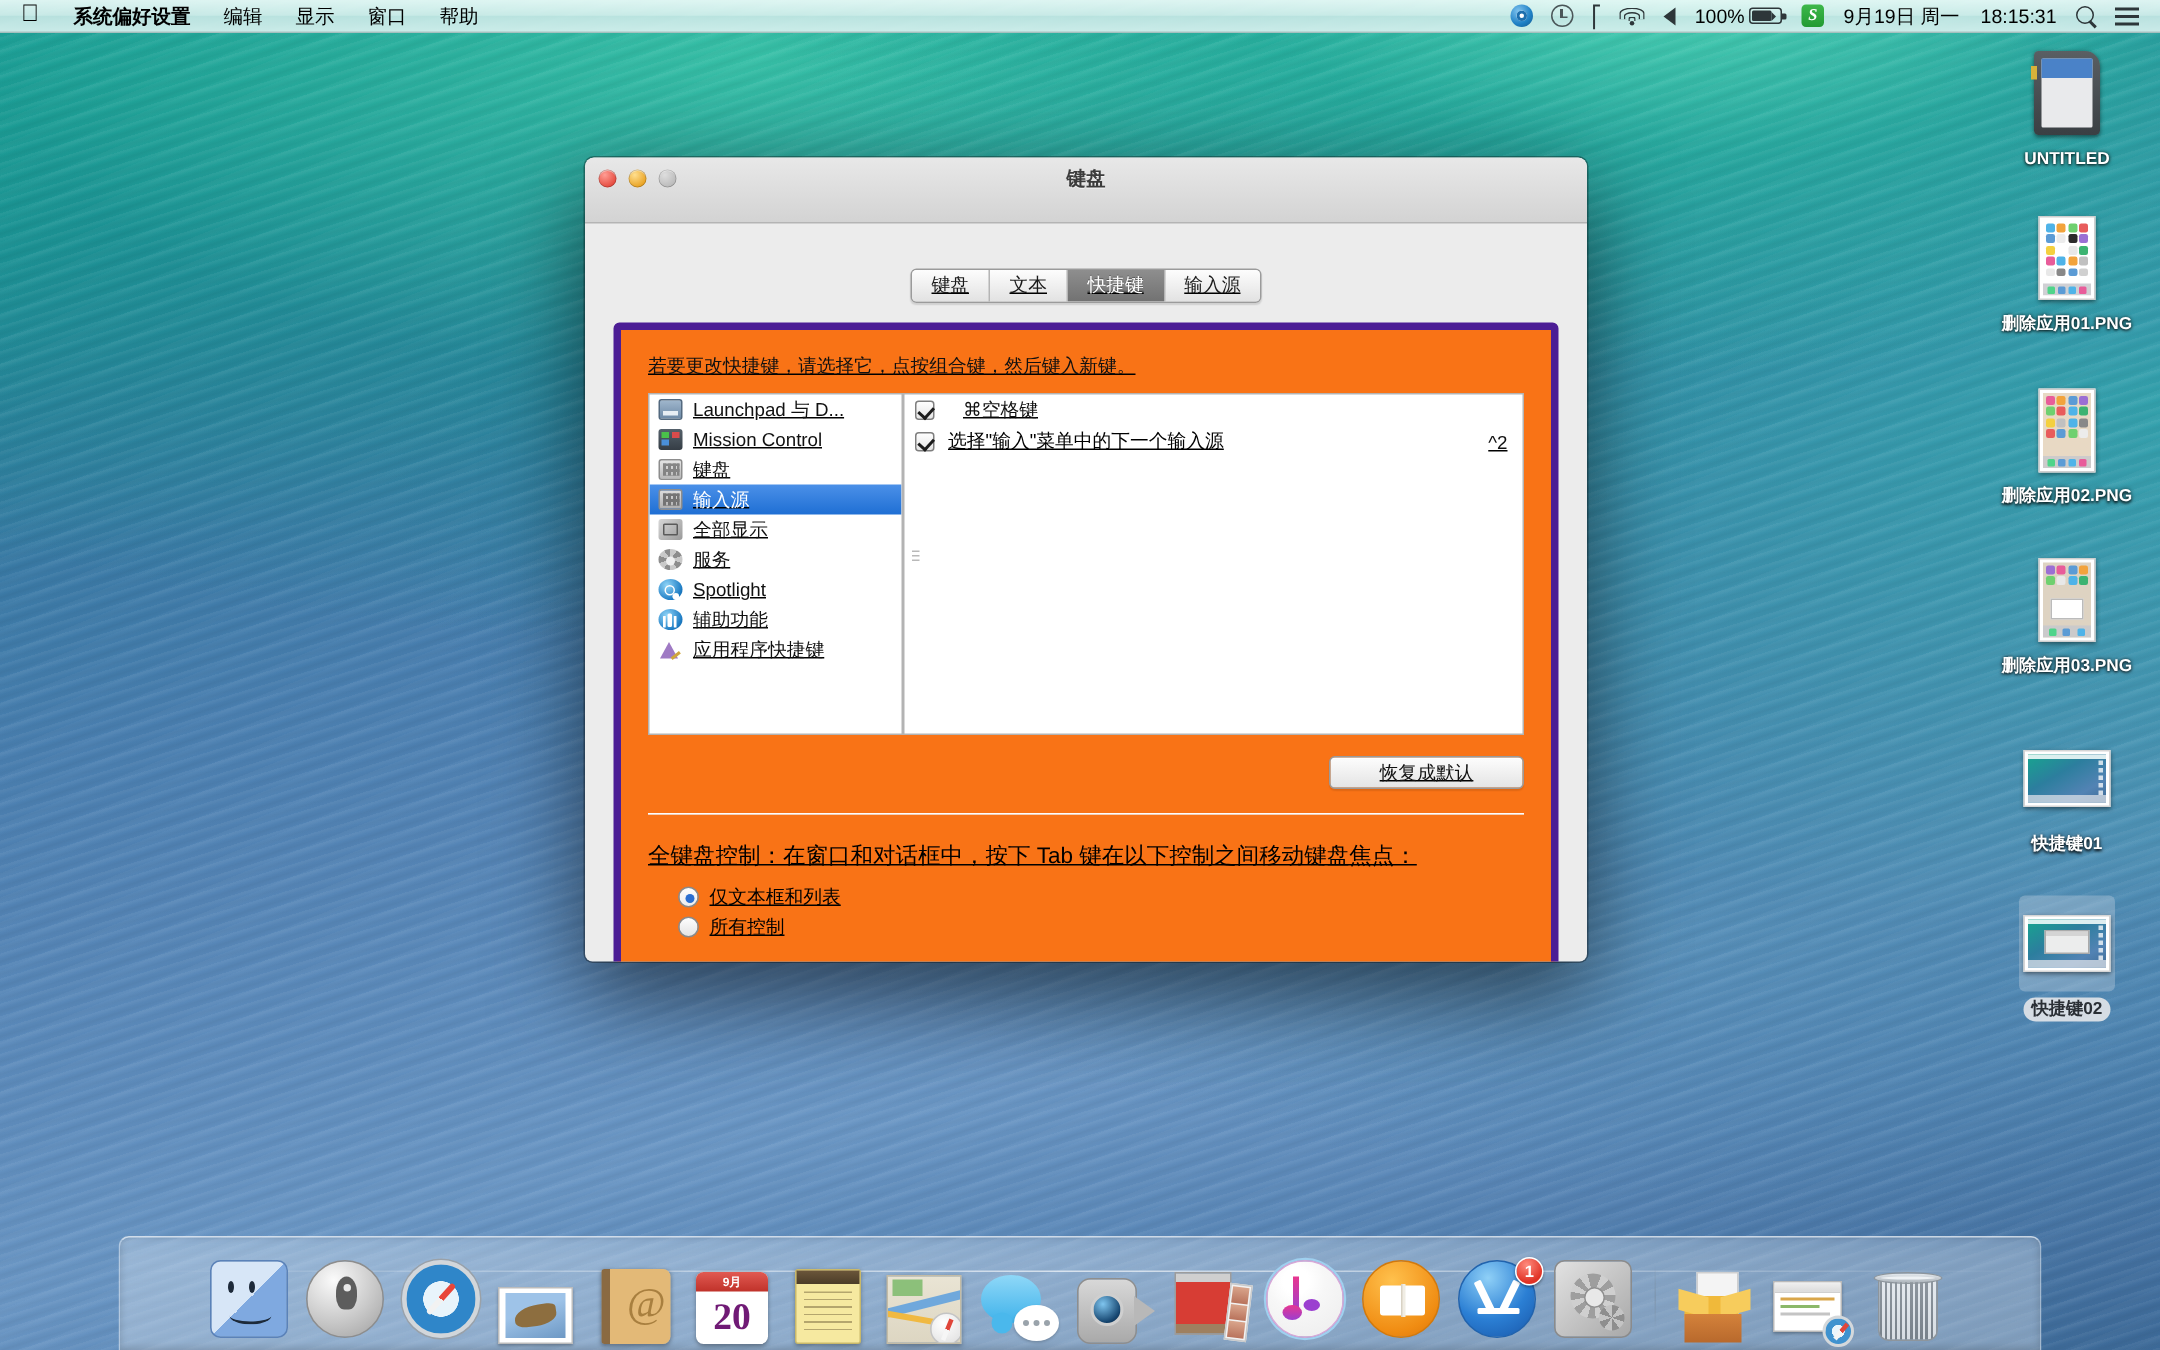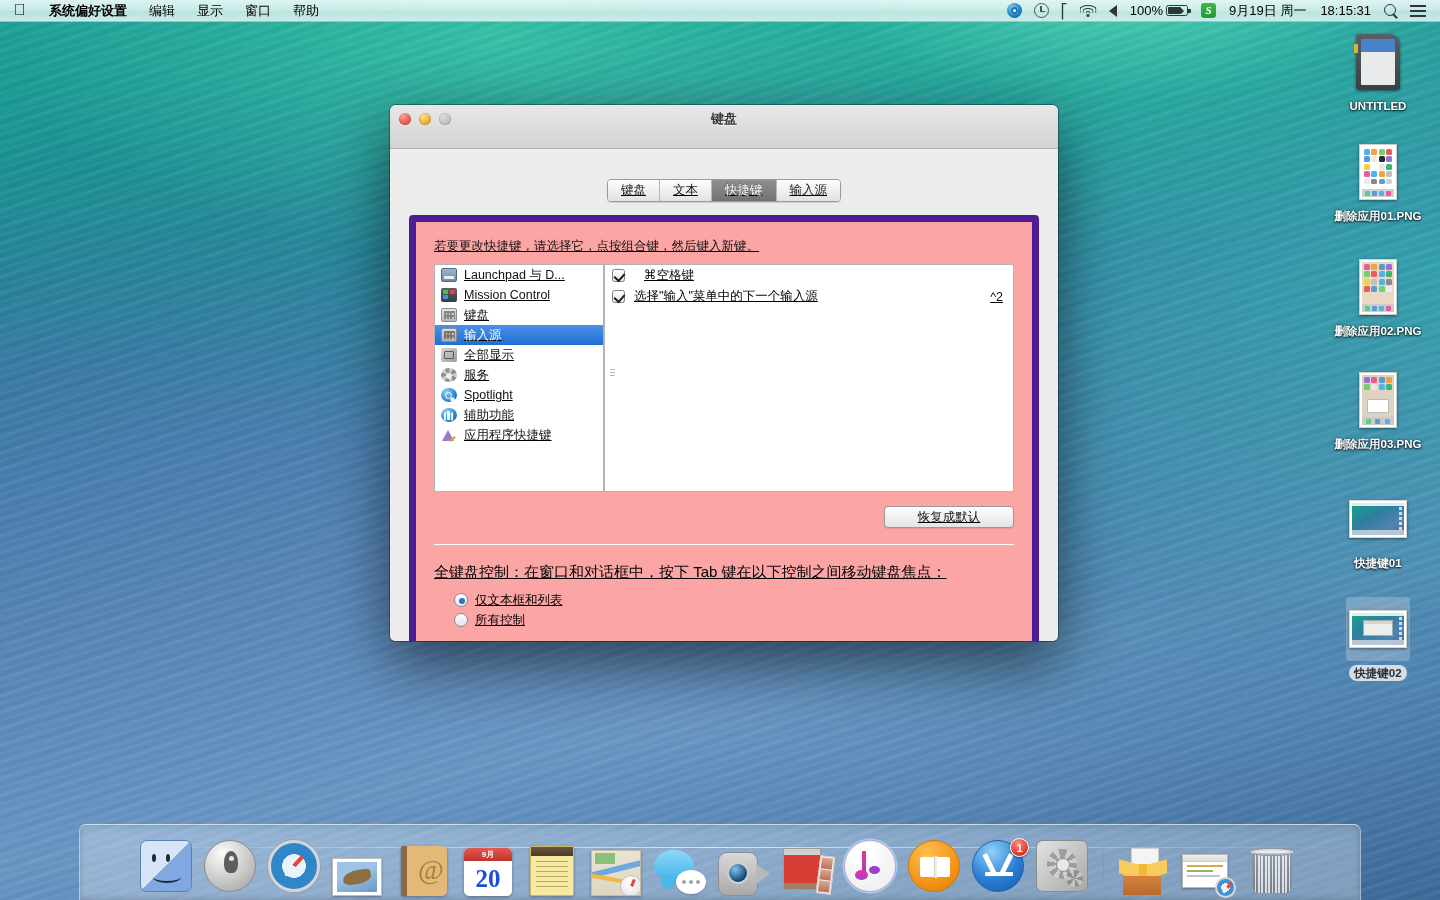--- a/index.html
+++ b/index.html
@@ -177,21 +177,21 @@
   }
   .seg{
     padding:0 13px; height:21px; line-height:21px; font-size:12.5px;
     background:linear-gradient(to bottom,#fdfdfd,#e2e2e2);
     border-left:1px solid #b5b5b5; color:#1a1a1a; white-space:nowrap;
   }
   .seg:first-child{ border-left:none; }
   .seg.active{ background:linear-gradient(to bottom,#8e8e8e,#727272); color:#fff; text-shadow:0 -1px 0 rgba(0,0,0,.35); }
 
   .panel{
-    margin:13px 19px 0 19px; background:#fca5a5; border:7px solid #4c1d95;
+    margin:13px 19px 0 19px; background:#f97316; border:5px solid #4c1d95;
     border-radius:4px; padding:16px 18px 20px 18px;
   }
   .hint{ font-size:12.5px; color:#111; margin-bottom:9px; }
 
   .cols{ display:flex; position:relative; }
   .listbox{
     width:170px; height:228px; background:#fff; border:1px solid #b3b3b3;
     overflow:hidden; flex:none;
   }
   .lrow{ display:flex; align-items:center; height:20px; padding:0 6px; font-size:12.5px; color:#111; }
@@ -307,21 +307,21 @@
   .g-launchpad::after{content:"";position:absolute;left:23.5px;top:15px;width:5px;height:5px;border-radius:50%;background:#e8e8e8;}
   .g-safari{width:52px;height:52px;border-radius:50%;background:radial-gradient(circle at 50% 50%,#e8f4fb 0 36%,#2f86c9 37% 100%);border:3px solid #d2d6da;box-shadow:0 0 0 1px #9aa1a8;position:relative;}
   .g-safari::before{content:"";position:absolute;left:50%;top:50%;width:4px;height:26px;margin:-13px 0 0 -2px;background:linear-gradient(to bottom,#e8463a 0 50%,#f2f2f2 50% 100%);transform:rotate(42deg);border-radius:2px;}
   .g-mail{width:50px;height:38px;background:#fff;border:1px solid #bcbcbc;position:relative;box-shadow:0 1px 2px rgba(0,0,0,.3);}
   .g-mail::before{content:"";position:absolute;left:4px;top:3px;right:4px;bottom:3px;background:linear-gradient(160deg,#9ec3e8 0 40%,#6d98c4 100%);}
   .g-mail::after{content:"";position:absolute;left:10px;top:11px;width:28px;height:14px;background:#8d6e3f;border-radius:60% 20% 50% 30%;transform:rotate(-8deg);}
   .g-contacts{width:46px;height:50px;background:linear-gradient(to right,#8a6a42 0 13%,#e3b977 13% 100%);border-radius:2px 5px 5px 2px;position:relative;box-shadow:0 1px 3px rgba(0,0,0,.35);}
   .g-contacts::after{content:"@";position:absolute;left:17px;top:8px;font-size:28px;color:#a87f3f;font-family:"Liberation Serif",serif;}
   .g-calendar{width:48px;height:48px;background:#fff;border-radius:5px;overflow:hidden;box-shadow:0 1px 3px rgba(0,0,0,.35);position:relative;}
   .g-calendar .chead{height:13px;background:linear-gradient(to bottom,#e15a52,#c0322a);color:#fff;font-size:8px;text-align:center;line-height:13px;font-weight:bold;}
-  .g-calendar .cday{font-size:25px;text-align:center;line-height:35px;color:#1d4ed8;font-weight:bold;font-family:"Liberation Serif",serif;}
+  .g-calendar .cday{font-size:25px;text-align:center;line-height:35px;color:#701a75;font-weight:bold;font-family:"Liberation Serif",serif;}
   .g-notes{width:44px;height:50px;background:#f6e9a0;border:1px solid #c9b96a;border-radius:2px;position:relative;box-shadow:0 1px 3px rgba(0,0,0,.3);}
   .g-notes::before{content:"";position:absolute;left:0;top:0;right:0;height:9px;background:linear-gradient(to bottom,#6b563a,#4c3d28);}
   .g-notes::after{content:"";position:absolute;left:5px;top:14px;right:5px;height:28px;background:repeating-linear-gradient(to bottom,#9e8f5c 0 1px,transparent 1px 5px);opacity:.75;}
   .g-maps{width:50px;height:46px;background:linear-gradient(to bottom,#e9e4d4,#ddd6c2);border:1px solid #c3bba5;position:relative;overflow:hidden;box-shadow:0 1px 3px rgba(0,0,0,.3);}
   .g-maps .road{position:absolute;left:-6px;top:14px;width:70px;height:6px;background:#6fa8dc;transform:rotate(-14deg);}
   .g-maps .road2{position:absolute;left:-6px;top:28px;width:70px;height:4px;background:#f0b942;transform:rotate(10deg);}
   .g-maps .park{position:absolute;left:3px;top:2px;width:20px;height:11px;background:#8cc07a;}
   .g-maps .compass{position:absolute;right:-2px;bottom:-2px;width:22px;height:22px;border-radius:50%;background:radial-gradient(circle at 40% 30%,#fff,#ddd);border:1.5px solid #c4c4c4;}
   .g-maps .compass::after{content:"";position:absolute;left:9px;top:3px;width:3px;height:15px;background:linear-gradient(to bottom,#e0463a 0 50%,#f6f6f6 50% 100%);transform:rotate(22deg);}
   .g-messages{width:52px;height:46px;position:relative;}

